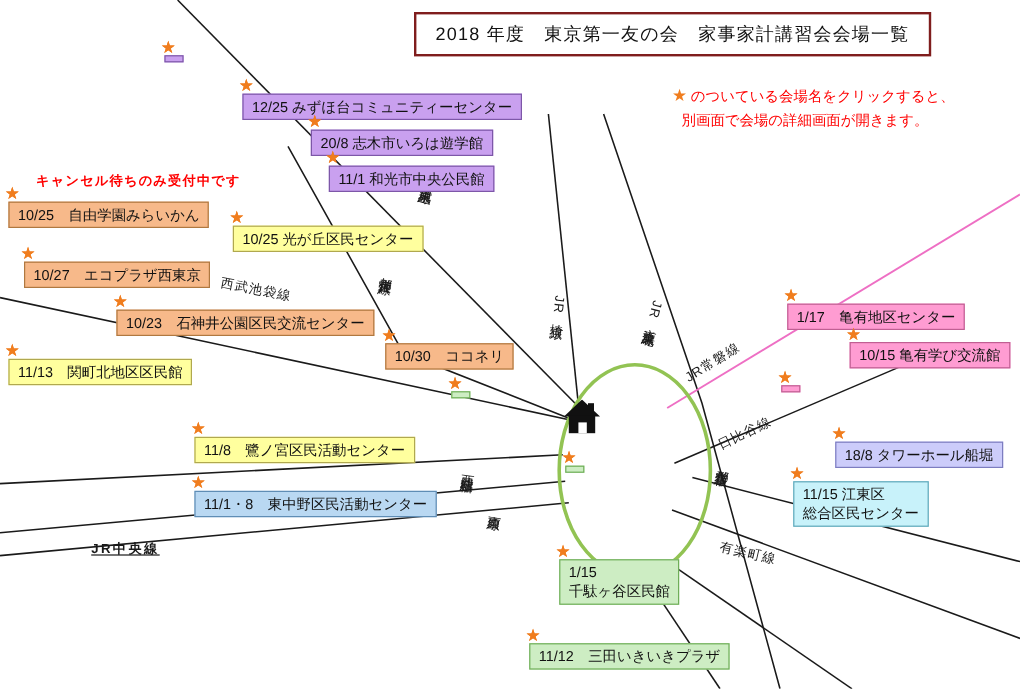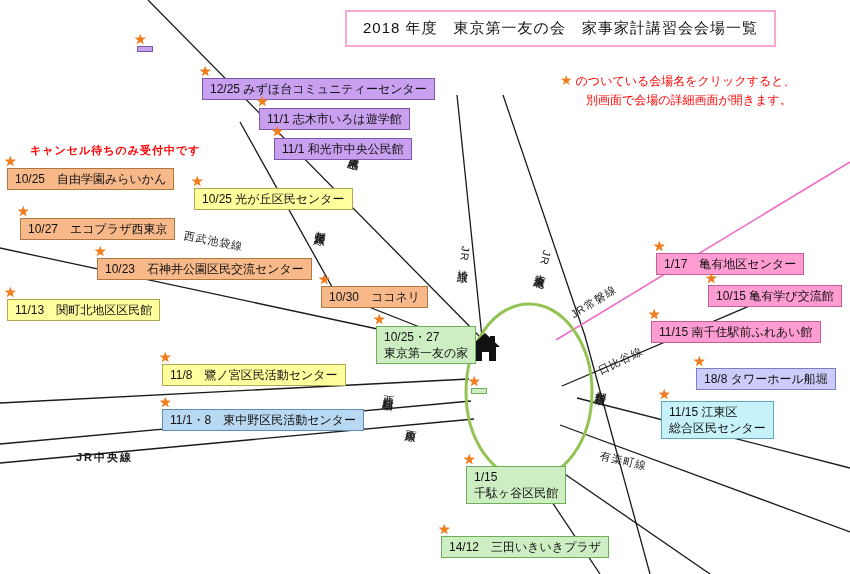--- a/index.html
+++ b/index.html
@@ -4,36 +4,36 @@
 <style>
   html,body{margin:0;padding:0;}
   body{
     width:850px;height:574px;position:relative;overflow:hidden;background:#ffffff;
     font-family:"Liberation Sans","DejaVu Sans",sans-serif;color:#111;
   }
   #canvas{position:absolute;inset:0;width:850px;height:574px;}
   svg.maplines{position:absolute;left:0;top:0;z-index:0;}
   .rail{position:absolute;font-size:11px;color:#1a1a1a;z-index:2;letter-spacing:1px;white-space:nowrap;}
   .vert{writing-mode:vertical-rl;text-orientation:mixed;}
-  .bold{font-weight:bold;letter-spacing:2px;}
+  .bold{font-weight:bold;letter-spacing:2px;text-decoration:underline;}
   .venue{
     position:absolute;border:1px solid #555;padding:2px 7px;font-size:12px;
     line-height:1.35;white-space:pre-line;z-index:3;cursor:pointer;color:#111;
   }
   .star{
     position:absolute;top:-15px;left:-4px;font-size:14px;line-height:1;z-index:4;
     color:#f07d1e;text-shadow:0 0 0 #f07d1e;pointer-events:none;
   }
   .title-box{
     position:absolute;left:345px;top:10px;z-index:5;background:#fff;
-    border:2px solid #f9a8d4;padding:7px 16px;font-size:15px;letter-spacing:1px;white-space:nowrap;
+    border:2px solid #7f1d1d;padding:7px 16px;font-size:15px;letter-spacing:1px;white-space:nowrap;
   }
   .click-note{position:absolute;left:560px;top:70px;z-index:5;font-size:12px;line-height:1.5;color:#ff0000;}
   .click-note .star-inline{color:#f07d1e;font-size:14px;margin-right:3px;}
-  .click-note .l2{margin-left:26px;}
+  .click-note .l2{margin-left:8px;}
   .cancel-note{position:absolute;left:30px;top:143px;z-index:5;font-size:11px;font-weight:bold;color:#ff0000;letter-spacing:1px;}
   .house{position:absolute;left:470px;top:333px;z-index:3;}
 </style>
 </head>
 <body>
 
 <div id="canvas">
 
   <svg class="maplines" width="850" height="574" viewBox="0 0 850 574">
     <g stroke="#1a1a1a" stroke-width="1.3" fill="none">
@@ -78,36 +78,35 @@
 
   <svg class="house" width="30" height="30" viewBox="0 0 30 30">
     <rect x="20" y="3" width="5" height="10" fill="#111"></rect>
     <polygon points="15,0 0,14 30,14" fill="#111"></polygon>
     <rect x="4" y="13" width="22" height="15" fill="#111"></rect>
     <rect x="12" y="19" width="7" height="9" fill="#ffffff"></rect>
   </svg>
 
   <div class="venue" style="left: 137px; top: 46px; background: rgb(201, 160, 239); border-color: rgb(125, 87, 168);"><span class="star" style="color: rgb(240, 125, 30);">★</span></div>
   <div class="venue" style="left: 202px; top: 78px; background: rgb(201, 160, 239); border-color: rgb(125, 87, 168);"><span class="star" style="color: rgb(240, 125, 30);">★</span><span>12/25 みずほ台コミュニティーセンター</span></div>
-  <div class="venue" style="left: 259px; top: 108px; background: rgb(201, 160, 239); border-color: rgb(125, 87, 168);"><span class="star" style="color: rgb(240, 125, 30);">★</span><span>11/1 志木市いろは遊学館</span></div>
+  <div class="venue" style="left: 259px; top: 108px; background: rgb(201, 160, 239); border-color: rgb(125, 87, 168);"><span class="star" style="color: rgb(240, 125, 30);">★</span><span>20/8 志木市いろは遊学館</span></div>
   <div class="venue" style="left: 274px; top: 138px; background: rgb(201, 160, 239); border-color: rgb(125, 87, 168);"><span class="star" style="color: rgb(240, 125, 30);">★</span><span>11/1 和光市中央公民館</span></div>
   <div class="venue" style="left: 7px; top: 168px; background: rgb(247, 185, 138); border-color: rgb(176, 120, 64);"><span class="star" style="color: rgb(240, 125, 30);">★</span><span>10/25　自由学園みらいかん</span></div>
   <div class="venue" style="left: 194px; top: 188px; background: rgb(255, 255, 158); border-color: rgb(176, 168, 79);"><span class="star" style="color: rgb(240, 125, 30);">★</span><span>10/25 光が丘区民センター</span></div>
   <div class="venue" style="left: 20px; top: 218px; background: rgb(247, 185, 138); border-color: rgb(176, 120, 64);"><span class="star" style="color: rgb(240, 125, 30);">★</span><span>10/27　エコプラザ西東京</span></div>
   <div class="venue" style="left: 97px; top: 258px; background: rgb(247, 185, 138); border-color: rgb(176, 120, 64);"><span class="star" style="color: rgb(240, 125, 30);">★</span><span>10/23　石神井公園区民交流センター</span></div>
   <div class="venue" style="left: 321px; top: 286px; background: rgb(247, 185, 138); border-color: rgb(176, 120, 64);"><span class="star" style="color: rgb(240, 125, 30);">★</span><span>10/30　ココネリ</span></div>
   <div class="venue" style="left: 7px; top: 299px; background: rgb(255, 255, 158); border-color: rgb(176, 168, 79);"><span class="star" style="color: rgb(240, 125, 30);">★</span><span>11/13　関町北地区区民館</span></div>
   <div class="venue" style="left: 656px; top: 253px; background: rgb(255, 156, 210); border-color: rgb(192, 95, 147);"><span class="star" style="color: rgb(240, 125, 30);">★</span><span>1/17　亀有地区センター</span></div>
   <div class="venue" style="left: 708px; top: 285px; background: rgb(255, 156, 210); border-color: rgb(192, 95, 147);"><span class="star" style="color: rgb(240, 125, 30);">★</span><span>10/15 亀有学び交流館</span></div>
-  <div class="venue" style="left: 651px; top: 321px; background: rgb(255, 156, 210); border-color: rgb(192, 95, 147);"><span class="star" style="color: rgb(240, 125, 30);">★</span><span>11/15 南千住駅前ふれあい館</span></div>
-  <div class="venue" style="left: 376px; top: 326px; background: rgb(205, 237, 195); border-color: rgb(111, 174, 88);"><span class="star" style="color: rgb(240, 125, 30);">★</span><span>10/25・27
-東京第一友の家</span></div>
+  <div class="venue" style="left: 651px; top: 321px; background: rgb(255, 156, 210); border-color: rgb(192, 95, 147);"><span class="star" style="color: rgb(240, 125, 30);">★</span></div>
+  <div class="venue" style="left: 376px; top: 326px; background: rgb(205, 237, 195); border-color: rgb(111, 174, 88);"><span class="star" style="color: rgb(240, 125, 30);">★</span></div>
   <div class="venue" style="left: 162px; top: 364px; background: rgb(255, 255, 158); border-color: rgb(176, 168, 79);"><span class="star" style="color: rgb(240, 125, 30);">★</span><span>11/8　鷺ノ宮区民活動センター</span></div>
   <div class="venue" style="left: 696px; top: 368px; background: rgb(204, 204, 250); border-color: rgb(125, 125, 192);"><span class="star" style="color: rgb(240, 125, 30);">★</span><span>18/8 タワーホール船堀</span></div>
   <div class="venue" style="left: 471px; top: 388px; background: rgb(205, 237, 195); border-color: rgb(111, 174, 88);"><span class="star" style="color: rgb(240, 125, 30);">★</span></div>
   <div class="venue" style="left: 661px; top: 401px; background: rgb(200, 242, 250); border-color: rgb(95, 168, 186);"><span class="star" style="color: rgb(240, 125, 30);">★</span><span>11/15 江東区
 総合区民センター</span></div>
   <div class="venue" style="left: 162px; top: 409px; background: rgb(185, 216, 242); border-color: rgb(95, 141, 181);"><span class="star" style="color: rgb(240, 125, 30);">★</span><span>11/1・8　東中野区民活動センター</span></div>
   <div class="venue" style="left: 466px; top: 466px; background: rgb(205, 237, 195); border-color: rgb(111, 174, 88);"><span class="star" style="color: rgb(240, 125, 30);">★</span><span>1/15
 千駄ヶ谷区民館</span></div>
-  <div class="venue" style="left: 441px; top: 536px; background: rgb(205, 237, 195); border-color: rgb(111, 174, 88);"><span class="star" style="color: rgb(240, 125, 30);">★</span><span>14/12　三田いきいきプラザ</span></div>
+  <div class="venue" style="left: 441px; top: 536px; background: rgb(205, 237, 195); border-color: rgb(111, 174, 88);"><span class="star" style="color: rgb(240, 125, 30);">★</span><span>11/12　三田いきいきプラザ</span></div>
 
 </div>
 
 </body></html>

